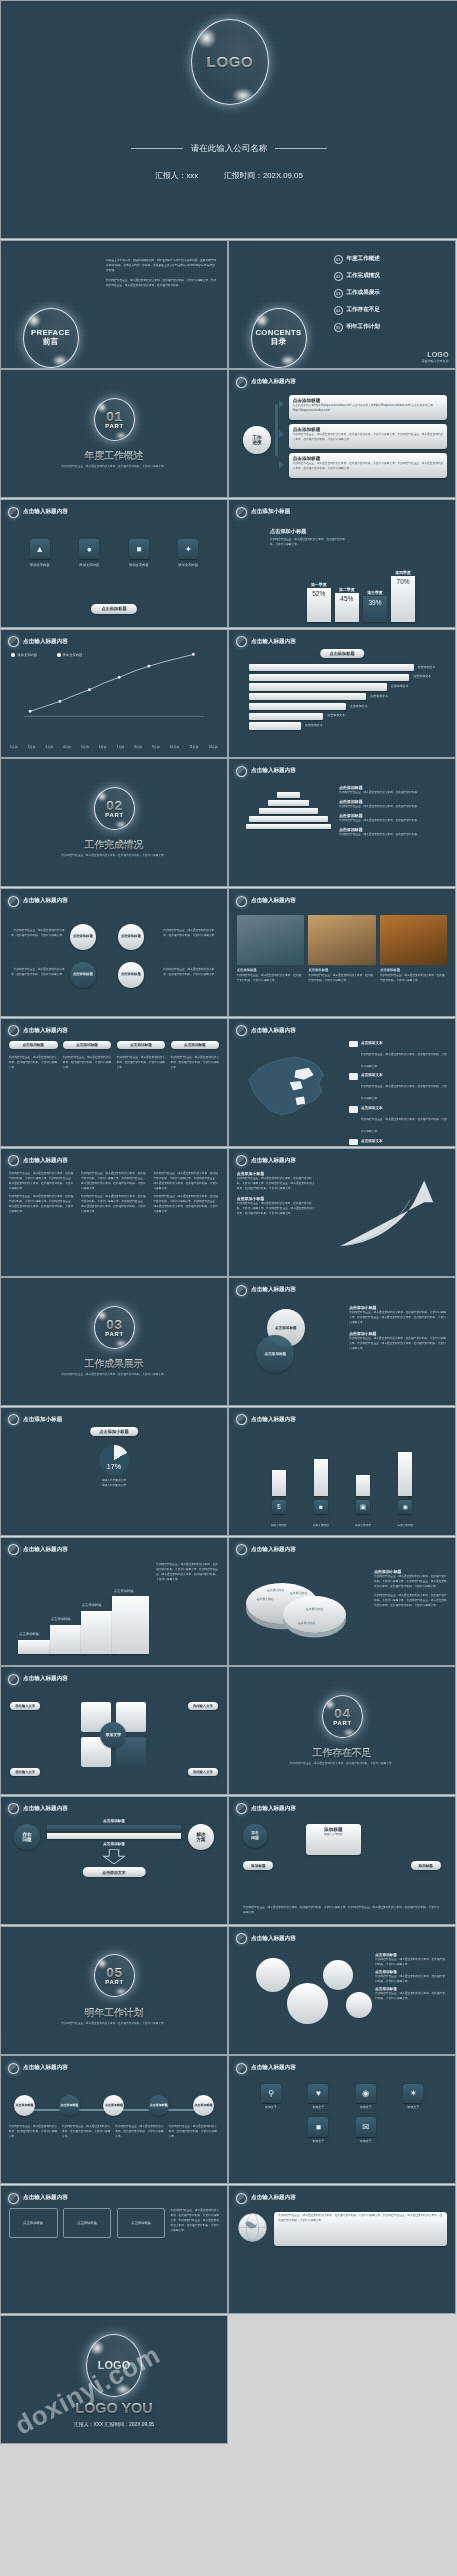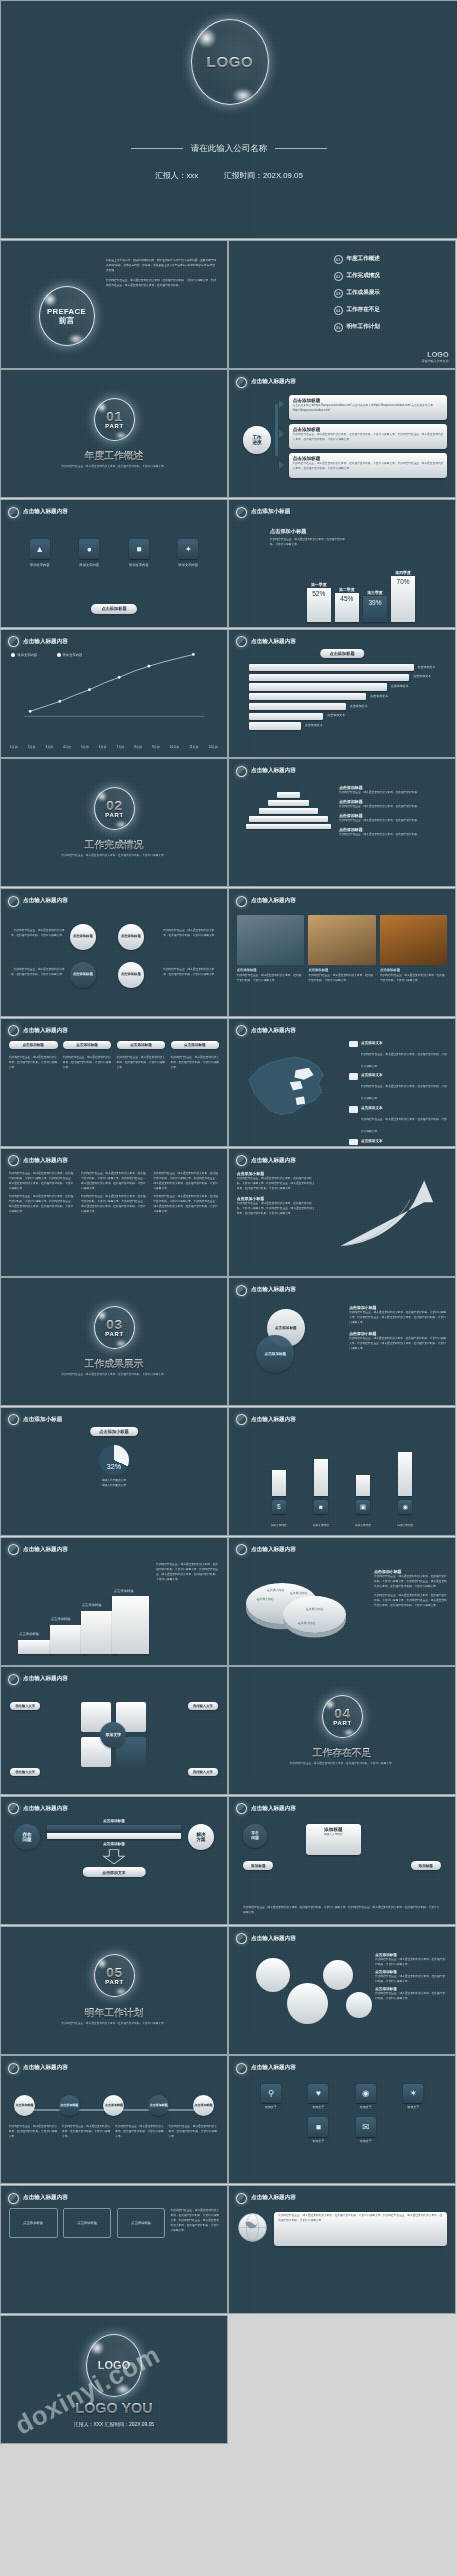--- a/index.html
+++ b/index.html
@@ -50,22 +50,22 @@
   .cover-title{ position:absolute; top:112px; width:100%; text-align:center;
     font-size:20px; font-weight:bold; letter-spacing:0.7px;
     background:linear-gradient(#ffffff,#9fb0b9); -webkit-background-clip:text; background-clip:text; color:transparent;
     text-shadow:0.7px 1.3px 1.3px rgba(0,0,0,.5); }
   .cover-sub{ position:absolute; top:142px; width:100%; text-align:center; font-size:8.5px; color:#dfe8ec; }
   .cover-sub .rule{ display:inline-block; width:52px; height:0.7px; background:#9fb3bc; vertical-align:middle; margin:0 7.8px; }
   .cover-meta{ position:absolute; top:169px; width:100%; text-align:center; font-size:7.8px; color:#e3ebef; }
   .cover-meta span{ margin:0 11.8px; }
 
   
-  .half-ring{ position:absolute; left:0; top:12px; width:99px; height:100%;
-     display:flex; align-items:center; justify-content:center;margin-left:16px; }
+  .half-ring{ position:absolute; left:0; top:0; width:99px; height:100%;
+     display:flex; align-items:flex-end; justify-content:center; }
   .half-ring .ring{ position:relative; width:56px; height:60px; }
   .hr-en{ font-size:7.8px; font-weight:bold; letter-spacing:0.3px; color:#f2f7f9; }
   .hr-cn{ font-size:7.8px; font-weight:bold; color:#f2f7f9; margin-top:0.7px; }
   .body-col{ position:absolute; left:105px; top:17px; right:9.2px; bottom:10.5px; }
   .tiny{ font-size:2.7px; line-height:1.85; color:#cfdbe1; }
   .tiny-d{ font-size:2.7px; line-height:1.8; color:#3d5663; }
 
   
   .toc-item{ display:flex; align-items:center; gap:3.9px; margin-bottom:8.5px; }
   .toc-num{ width:8.5px; height:8.5px; border:0.7px solid #cfe0e8; border-radius:50%;
@@ -176,20 +176,26 @@
       </div>
     </div>
     <div class="body-col">
       <p class="tiny">回顾这上半年的工作，在取得成绩的同时，我们也找到了工作中的不足和问题，主要反映于xx及xxx的风格。定形还有待进一步探索，尤其是图上的公司产品库存分析和市场的工作有待进一步加强。</p>
       <p class="tiny" style="margin-top:5.2px">您的内容打在这里，或者通过复制您的文本后，在此框中选择粘贴，并选择只保留文字。您的内容打在这里，或者通过复制您的文本后，在此框中选择粘贴。</p>
     </div>
   </div>
 
   <div class="slide">
     <div class="grid-bg"></div>
+    <div class="half-ring">
+      <div class="ring">
+        <div class="hr-en">CONCENTS</div>
+        <div class="hr-cn">目录</div>
+      </div>
+    </div>
     <div class="body-col" style="top:14.4px">
       <div class="toc-item">
         <div class="toc-num">01</div>
         <div class="toc-label">年度工作概述</div>
       </div>
       <div class="toc-item">
         <div class="toc-num">02</div>
         <div class="toc-label">工作完成情况</div>
       </div>
       <div class="toc-item">
@@ -621,22 +627,22 @@
   <div class="slide">
     <div class="grid-bg"></div>
     <div class="ct-head">
       <div class="ct-bullet"></div>
       <div class="ct-title">点击添加小标题</div>
     </div>
     <div class="btn-pill" style="position:absolute;left:50%;transform:translateX(-50%);top:19.6px;font-size:4.2px;padding:2px 9.2px">点击添加小标题</div>
     <div class="ct-body" style="top:37px;display:flex;gap:5.2px">
       <div style="flex:1;text-align:center">
         <div class="pie">
-          <div class="wedge" style="background:conic-gradient(from 0deg,#f1f4f6 0 115deg,transparent 115deg)"></div>
-          <div class="pv">32%</div>
+          <div class="wedge" style="background:conic-gradient(from 0deg,#f1f4f6 0 61deg,transparent 61deg)"></div>
+          <div class="pv">17%</div>
         </div>
         <div class="tiny" style="margin-top:3.3px">请输入您想要的文字</div>
         <div class="tiny">请输入您想要的文字</div>
       </div>
     </div>
   </div>
 
   <div class="slide">
     <div class="grid-bg"></div>
     <div class="ct-head">

